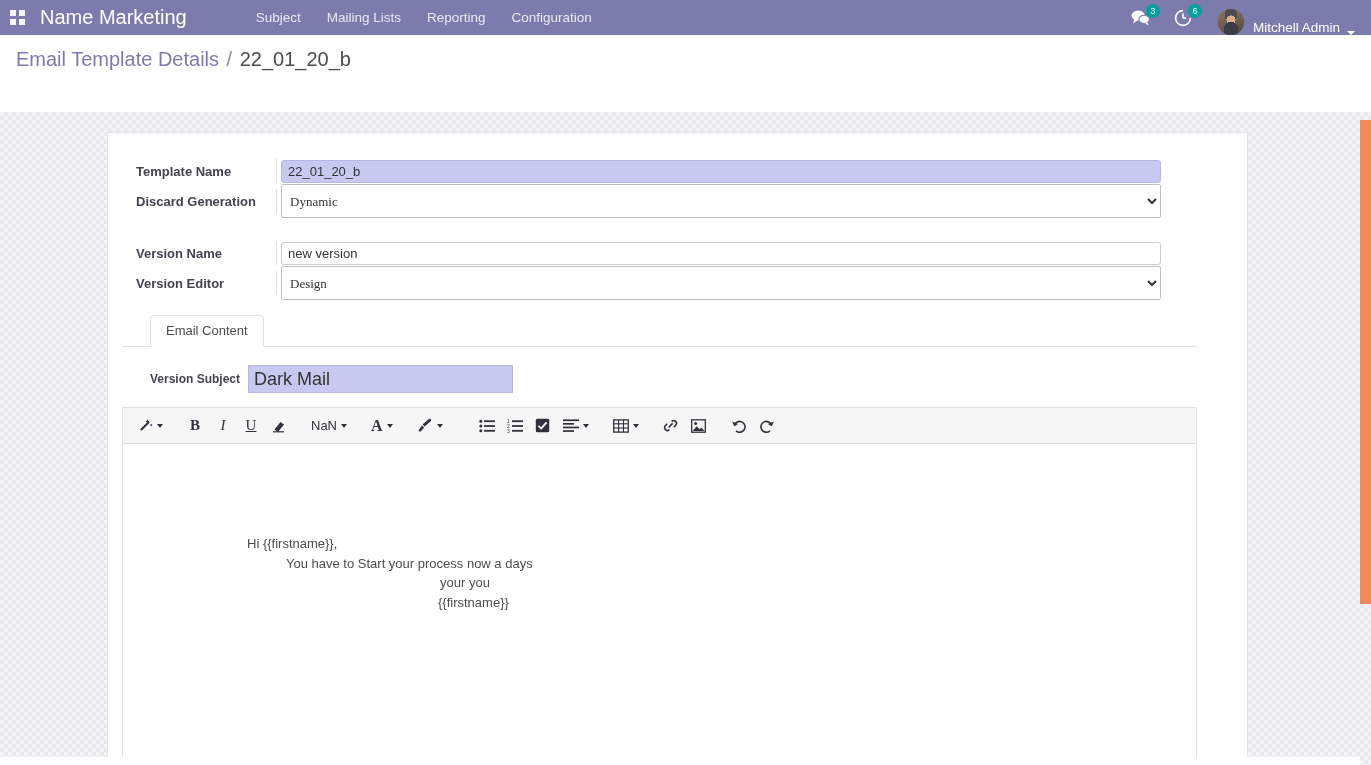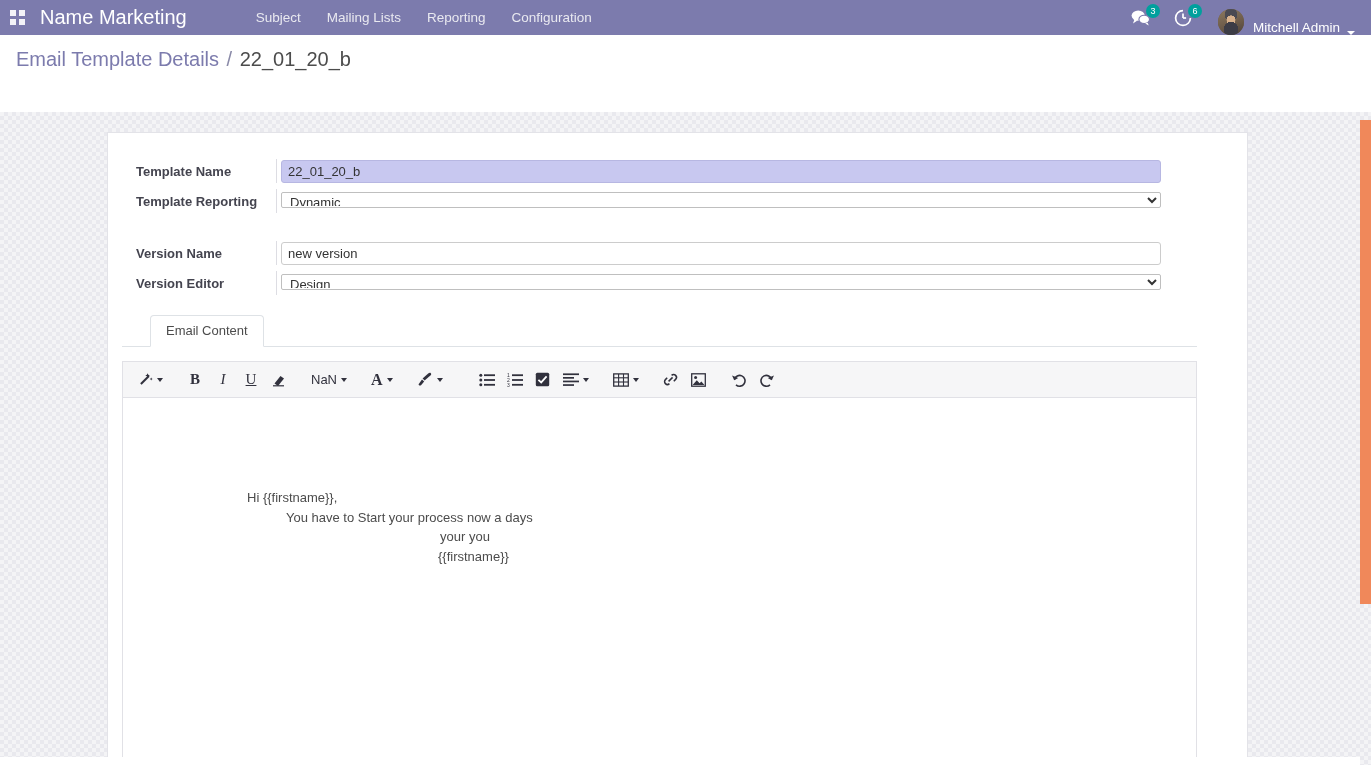--- a/index.html
+++ b/index.html
@@ -238,22 +238,22 @@
     font-size: 13px;
     color: #333333;
     background: #ffffff;
     outline: none;
   }
   input.text-input.selected {
     background: #c8c8f0;
     border-color: #b7b7e2;
   }
   select.sel-input {
-    width: 880px; height: 16px;
-    font-family: Liberation Sans, sans-serif;
+    width: 880px; height: 34px;
+    font-family: Liberation Serif, serif;
     font-size: 13px;
     color: #333333;
     border: 1px solid #bfbfbf;
     border-radius: 2px;
     background: #ffffff;
     padding: 1px 4px;
   }
 
   
   .notebook {
@@ -448,21 +448,21 @@
     <div class="form-area">
       <div class="frow">
         <div class="flabel">Template Name</div>
         <div class="fsep"></div>
         <div class="fctrl">
           <input class="text-input selected" type="text" value="22_01_20_b" style="">
         </div>
       </div>
 
       <div class="frow">
-        <div class="flabel">Template Reporting</div>
+        <div class="flabel">Discard Generation</div>
         <div class="fsep"></div>
         <div class="fctrl">
           <select class="sel-input">
             <option>Dynamic</option>
           </select>
         </div>
       </div>
 
       <div class="spacer-row"></div>
 
@@ -482,20 +482,24 @@
             <option>Design</option>
           </select>
         </div>
       </div>
     </div>
 
     <div class="notebook">
       <div class="tab">Email Content</div>
     </div>
 
+    <div class="subject-row">
+      <span class="subject-label">Version Subject</span>
+      <input class="subject-input" type="text" value="Dark Mail" style="">
+    </div>
 
     <div class="editor-wrap">
       <div class="editor-toolbar">
 
         <div class="tb-btn">
           <svg width="15" height="15" viewBox="0 0 15 15">
             <path d="M2.2 12.8 L10.2 4.8 L11.6 6.2 L3.6 14.2 Z" fill="#31313d" transform="translate(0,-1.5)"></path>
             <path d="M9.6 1.2 l0.7 1.6 1.6 0.7 -1.6 0.7 -0.7 1.6 -0.7 -1.6 -1.6 -0.7 1.6 -0.7 Z" fill="#31313d"></path>
             <path d="M13.2 5.6 l0.45 1.0 1.0 0.45 -1.0 0.45 -0.45 1.0 -0.45 -1.0 -1.0 -0.45 1.0 -0.45 Z" fill="#31313d"></path>
           </svg>

